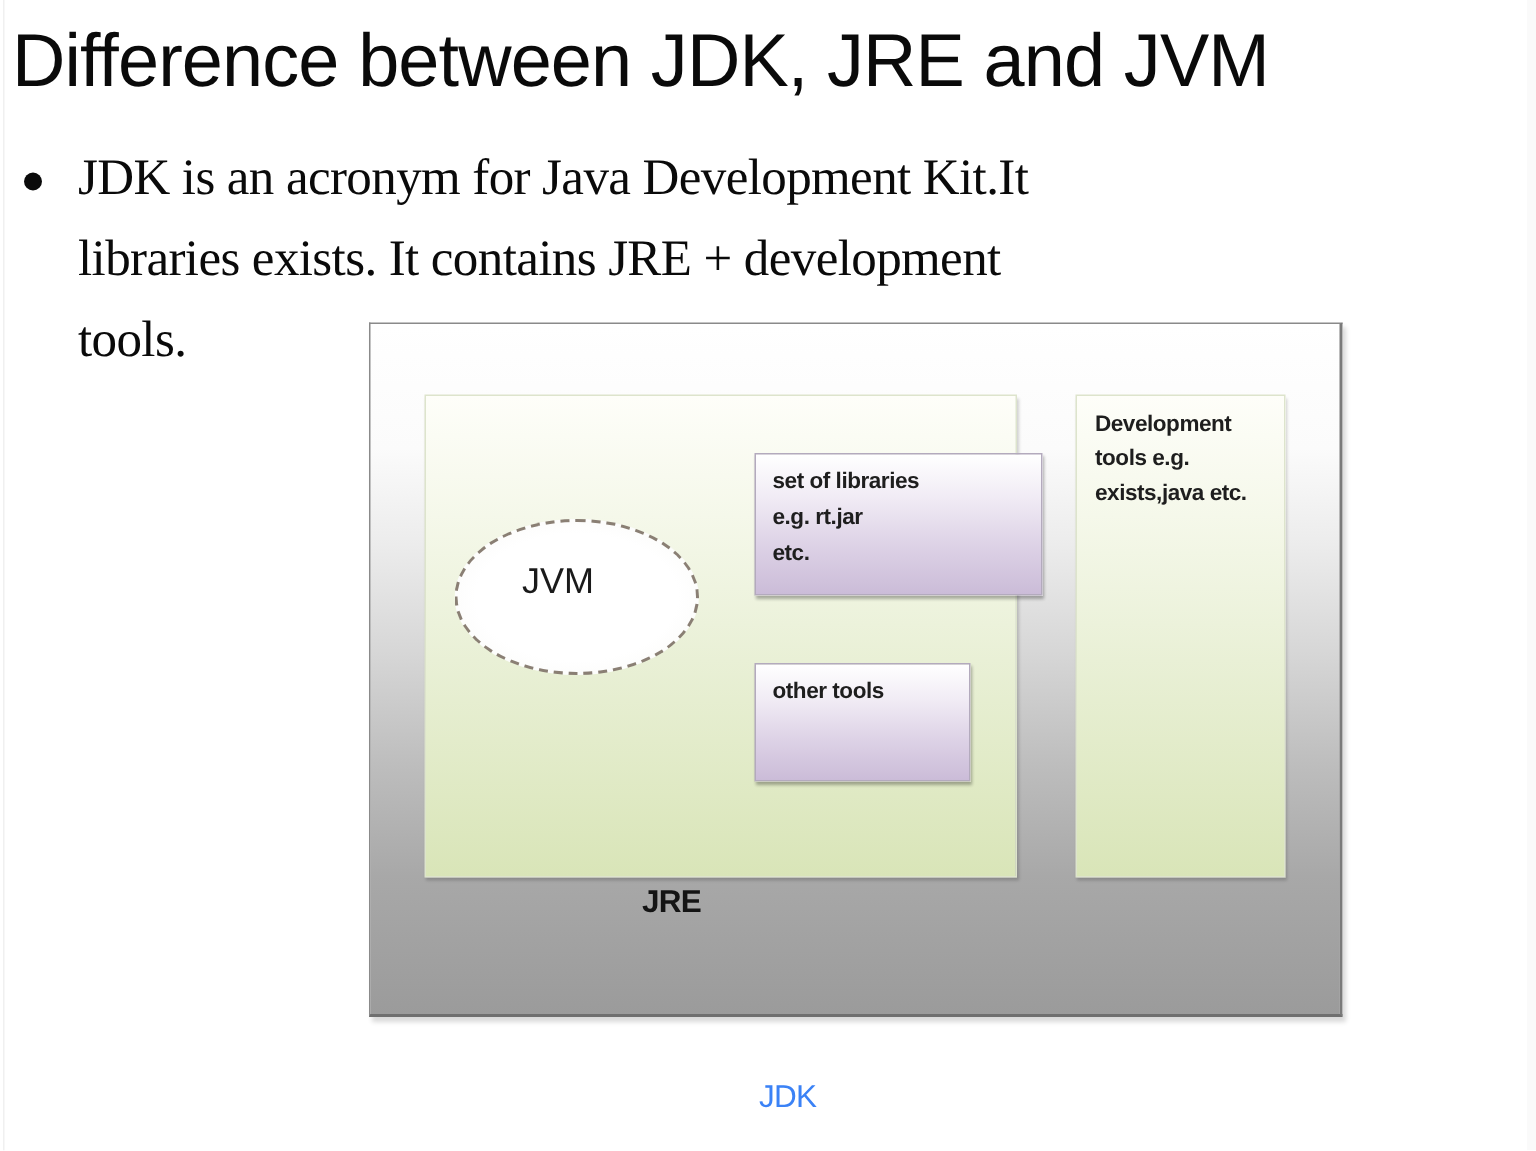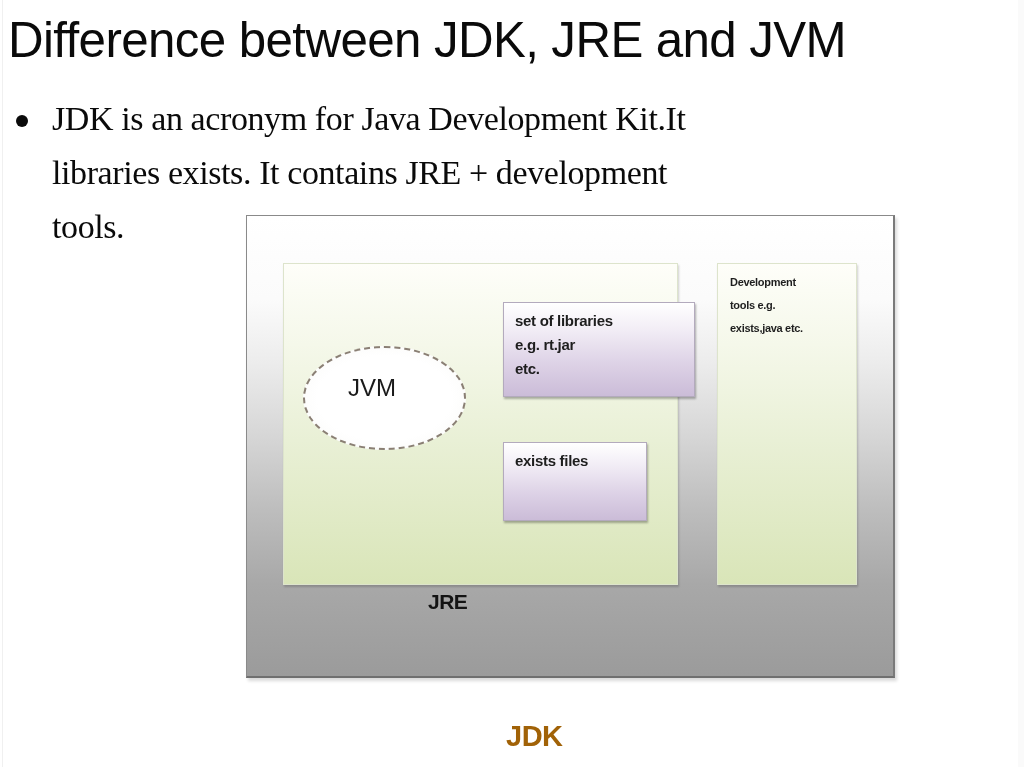--- a/index.html
+++ b/index.html
@@ -98,21 +98,21 @@
       height: 320px;
       border: 1px solid #dde4cc;
       background: linear-gradient(to bottom,
         #fefef9 0%, #f5f8ea 25%, #e9f0d6 55%, #d9e5b8 100%);
       box-shadow: 1px 2px 2px rgba(0,0,0,0.18);
     }
     .dev-text {
       position: absolute;
       left: 12px;
       top: 7px;
-      font-size: 11px;
+      font-size: 15px;
       line-height: 23px;
       font-weight: bold;
       color: #1e1e1e;
       letter-spacing: -0.3px;
       width: 130px;
     }
     .jvm-ellipse {
       position: absolute;
       left: 19px;
       top: 82px;
@@ -158,23 +158,23 @@
       top: 374px;
       font-size: 21px;
       font-weight: bold;
       color: #141414;
       letter-spacing: -0.5px;
     }
     .jdk-label {
       position: absolute;
       left: 506px;
       top: 720px;
-      font-size: 29px;
-      font-weight: bold;
-      color: #a16207;
+      font-size: 21px;
+      font-weight: normal;
+      color: #3b82f6;
       letter-spacing: -0.5px;
     }
   </style>
 </head>
 <body>
 
 <div class="slide-edge-left"></div>
 <div class="slide-edge-right"></div>
 
 <h1 class="title">Difference between JDK, JRE and JVM</h1>
@@ -195,21 +195,21 @@
     </div>
     <div class="lib-box">
       <div class="box-text">
         <div>set of libraries</div>
         <div>e.g. rt.jar</div>
         <div>etc.</div>
       </div>
     </div>
     <div class="other-box">
       <div class="box-text">
-        <div>exists files</div>
+        <div>other tools</div>
       </div>
     </div>
   </div>
   <div class="dev-box">
     <div class="dev-text">
       <div>Development</div>
       <div>tools e.g.</div>
       <div>exists,java etc.</div>
     </div>
   </div>

